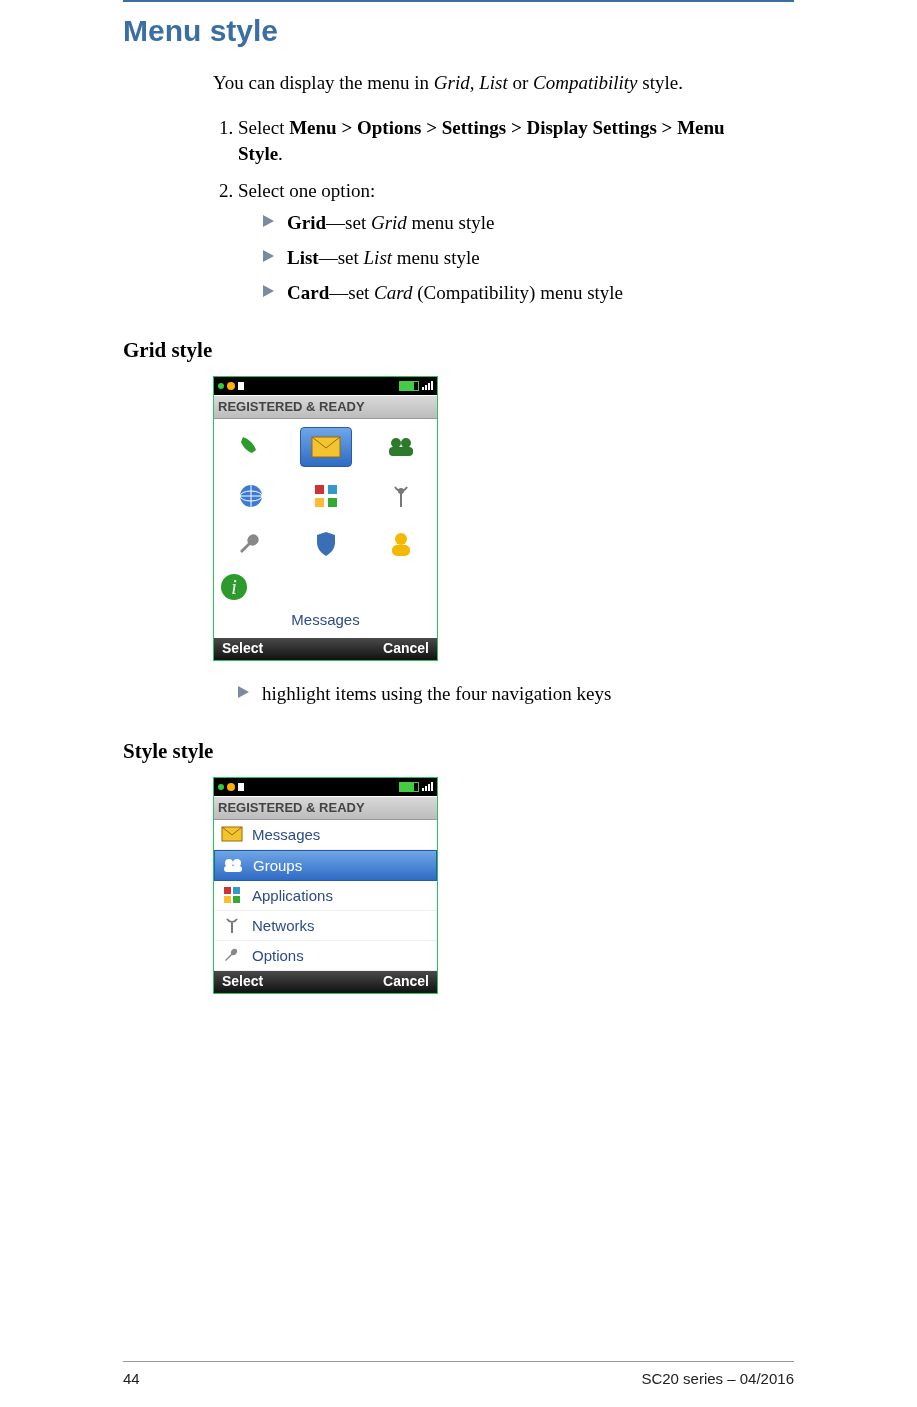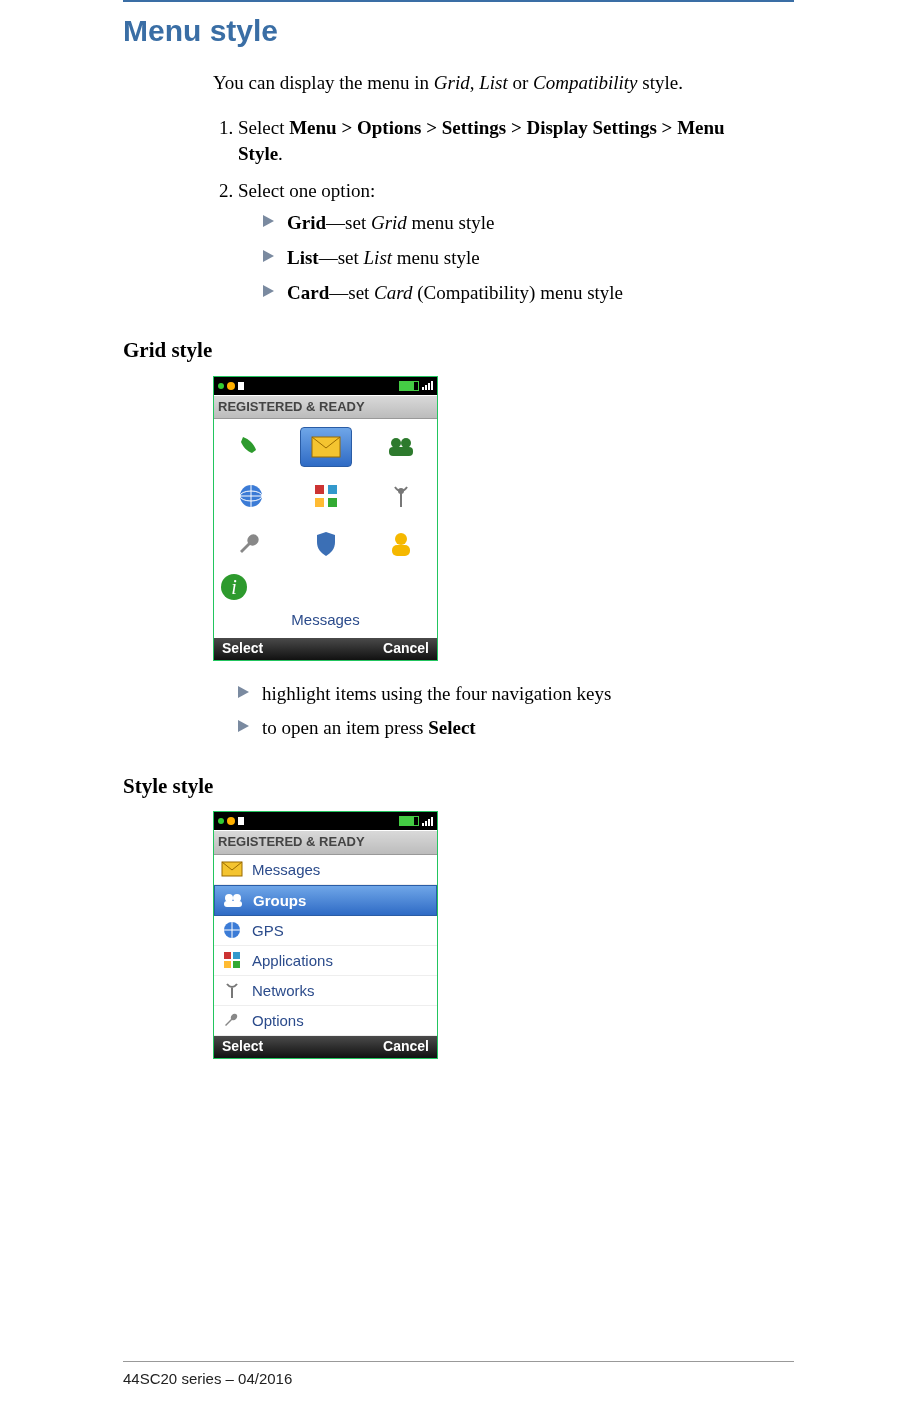--- a/index.html
+++ b/index.html
@@ -34,28 +34,28 @@
   
   .ph-grid{background:#fff;padding:8px 6px 4px 6px}
   .ph-grid-rows{display:grid;grid-template-columns:repeat(3,1fr);gap:10px 14px;justify-items:center}
   .ph-cell{width:50px;height:38px;display:flex;align-items:center;justify-content:center;position:relative}
   .ph-cell.sel{background:linear-gradient(#6fa6e8,#2f6bc5);border:1px solid #2a5ca5;border-radius:4px}
   .ph-caption{text-align:center;color:#2b4b8b;font-size:15px;margin-top:8px;margin-bottom:4px}
 
   
   .ph-list{background:#fff}
   .ph-row{display:flex;align-items:center;gap:8px;padding:4px 6px;font-size:15px;color:#2b4b8b;border-bottom:1px solid #eee}
-  .ph-row.sel{background:linear-gradient(#6fa6e8,#2f6bc5);color:#fff;font-weight:bold;border:1px solid #2a5ca5}
+  .ph-row.sel{background:linear-gradient(#6fa6e8,#2f6bc5);color:#fff;font-weight:normal;border:1px solid #2a5ca5}
   .ph-row .ic{width:24px;height:20px;display:flex;align-items:center;justify-content:center}
 
   
   svg{display:block}
 
   
-  .footer{position:absolute;bottom:18px;left:30px;right:30px;border-top:1px solid #999;padding-top:6px;display:flex;font-family:Arial,Helvetica,sans-serif;font-size:15px;color:#222}
+  .footer{position:absolute;bottom:18px;left:30px;right:30px;border-top:1px solid #999;padding-top:6px;display:flex;justify-content:space-between;font-family:Arial,Helvetica,sans-serif;font-size:15px;color:#222}
 </style>
 </head>
 <body>
 <div class="page">
 
 <div class="top-rule"></div>
 <h1 class="title">Menu style</h1>
 
 <div class="body-indent">
   <p class="intro">
@@ -167,21 +167,20 @@
   </div>
   <div class="ph-soft">
     <span>Select</span>
     <span>Cancel</span>
   </div>
 </div>
 
 <div class="body-indent">
   <ul class="arrow-list" style="margin-top:20px">
     <li>highlight items using the four navigation keys</li>
-    <li><span>to open an item press </span><span class="bold">Select</span></li>
   </ul>
 </div>
 
 <h3 class="sub">Style style</h3>
 
 <div class="phone">
   <div class="ph-status">
     <span class="ico">
           <span class="dot"></span>
           <span class="sun"></span>
@@ -210,29 +209,20 @@
         </div>
     <div class="ph-row sel">
           <span class="ic">
             <svg width="22" height="16">
               <circle cx="7" cy="6" r="4" fill="#fff"></circle>
               <circle cx="15" cy="6" r="4" fill="#fff"></circle>
               <rect x="2" y="9" width="18" height="6" rx="3" fill="#fff"></rect>
             </svg>
           </span>
           <span>Groups</span>
-        </div>
-    <div class="ph-row">
-          <span class="ic">
-            <svg width="20" height="20">
-              <circle cx="10" cy="10" r="8" fill="#3b7bd6"></circle>
-              <path d="M2 10h16M10 2v16" stroke="#fff"></path>
-            </svg>
-          </span>
-          <span>GPS</span>
         </div>
     <div class="ph-row">
           <span class="ic">
             <svg width="18" height="18">
               <rect x="1" y="1" width="7" height="7" fill="#c33"></rect>
               <rect x="10" y="1" width="7" height="7" fill="#39c"></rect>
               <rect x="1" y="10" width="7" height="7" fill="#fb3"></rect>
               <rect x="10" y="10" width="7" height="7" fill="#3a3"></rect>
             </svg>
           </span>

